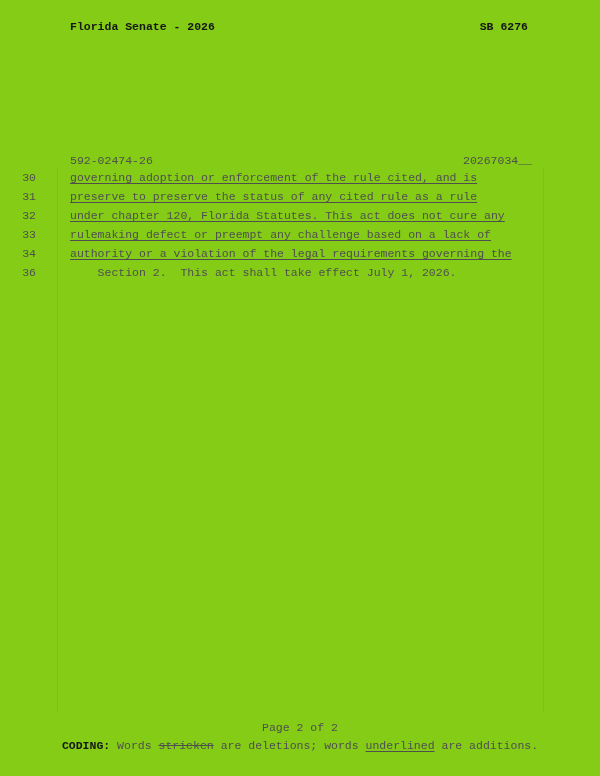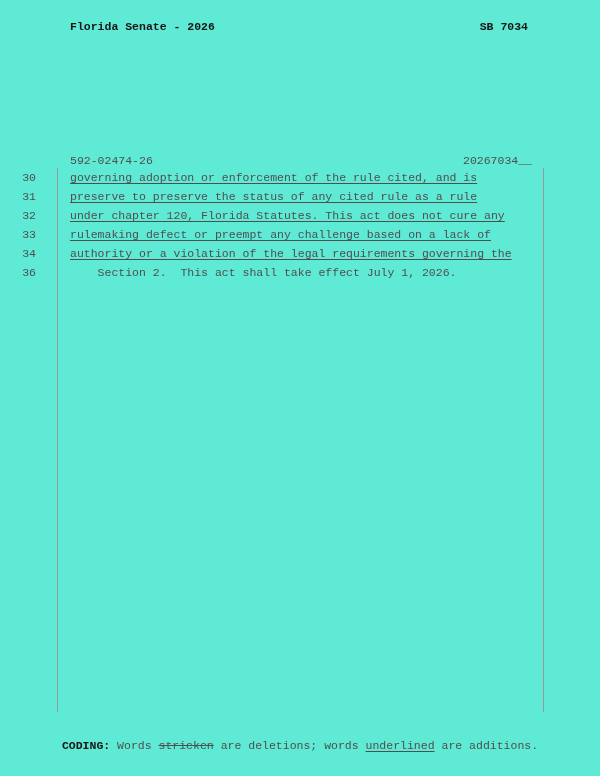--- a/index.html
+++ b/index.html
@@ -10,21 +10,21 @@
     width: 600px;
     height: 776px;
     background: #ffffff;
     position: relative;
     font-family: "Liberation Mono", "DejaVu Sans Mono", monospace;
     overflow: hidden;
   }
   .page {
     position: absolute;
     inset: 0;
-    background: #5eead4;
+    background: #84cc16;
   }
   .header-row {
     position: absolute;
     top: 20px;
     left: 70px;
     width: 458px;
     display: flex;
     justify-content: space-between;
     font-size: 11.5px;
     line-height: 13px;
@@ -119,36 +119,37 @@
     text-decoration-thickness: 1px;
   }
 </style>
 </head>
 <body>
 
 <div class="page">
 
   <div class="header-row">
     <span>Florida Senate - 2026</span>
-    <span>SB 7034</span>
+    <span>SB 6276</span>
   </div>
 
   <div class="ref-row">
     <span>592-02474-26</span>
     <span>20267034__</span>
   </div>
 
   <div class="rule-v rule-left"></div>
   <div class="rule-v rule-right"></div>
 
   <div class="lines">
       <div class="bill-line"><span class="line-num">30</span><span class="line-text added">governing adoption or enforcement of the rule cited, and is</span></div>
       <div class="bill-line"><span class="line-num">31</span><span class="line-text added">preserve to preserve the status of any cited rule as a rule</span></div>
       <div class="bill-line"><span class="line-num">32</span><span class="line-text added">under chapter 120, Florida Statutes. This act does not cure any</span></div>
       <div class="bill-line"><span class="line-num">33</span><span class="line-text added">rulemaking defect or preempt any challenge based on a lack of</span></div>
       <div class="bill-line"><span class="line-num">34</span><span class="line-text added">authority or a violation of the legal requirements governing the</span></div>
       <div class="bill-line"><span class="line-num">36</span><span class="line-text">    Section 2.  This act shall take effect July 1, 2026.</span></div>
     </div>
 
+  <div class="page-label">Page 2 of 2</div>
 
   <div class="coding-row"><span class="coding-label">CODING:</span><span> Words </span><span class="strike">stricken</span><span> are deletions; words </span><span class="underl">underlined</span><span> are additions.</span></div>
 
 </div>
 
 </body></html>

